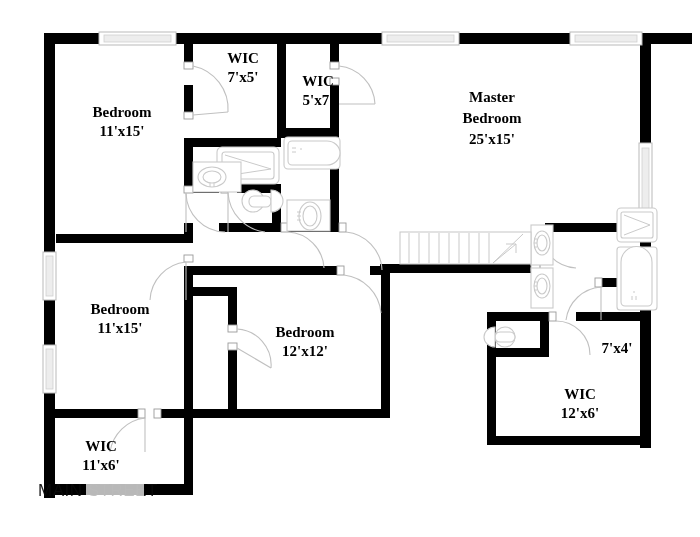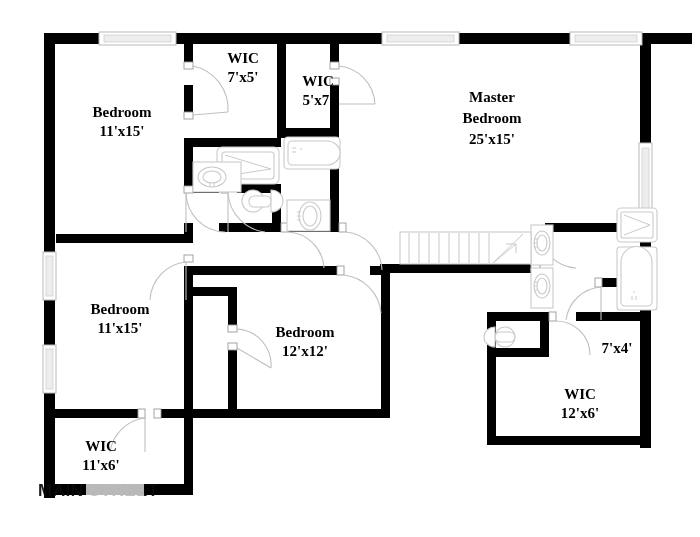--- a/index.html
+++ b/index.html
@@ -43,21 +43,21 @@
   .watermark-box {
     position: absolute;
     left: 38px;
     top: 481px;
     width: 162px;
     height: 20px;
     overflow: hidden;
   }
   .watermark-text {
     font-family: "Liberation Sans", sans-serif;
-    font-weight: bold;
+    font-weight: normal;
     font-size: 17px;
     letter-spacing: 0.5px;
     color: #0a0a0a;
     white-space: nowrap;
     line-height: 20px;
     opacity: 0.92;
   }
   .watermark-veil {
     position: absolute;
     left: 86px;

